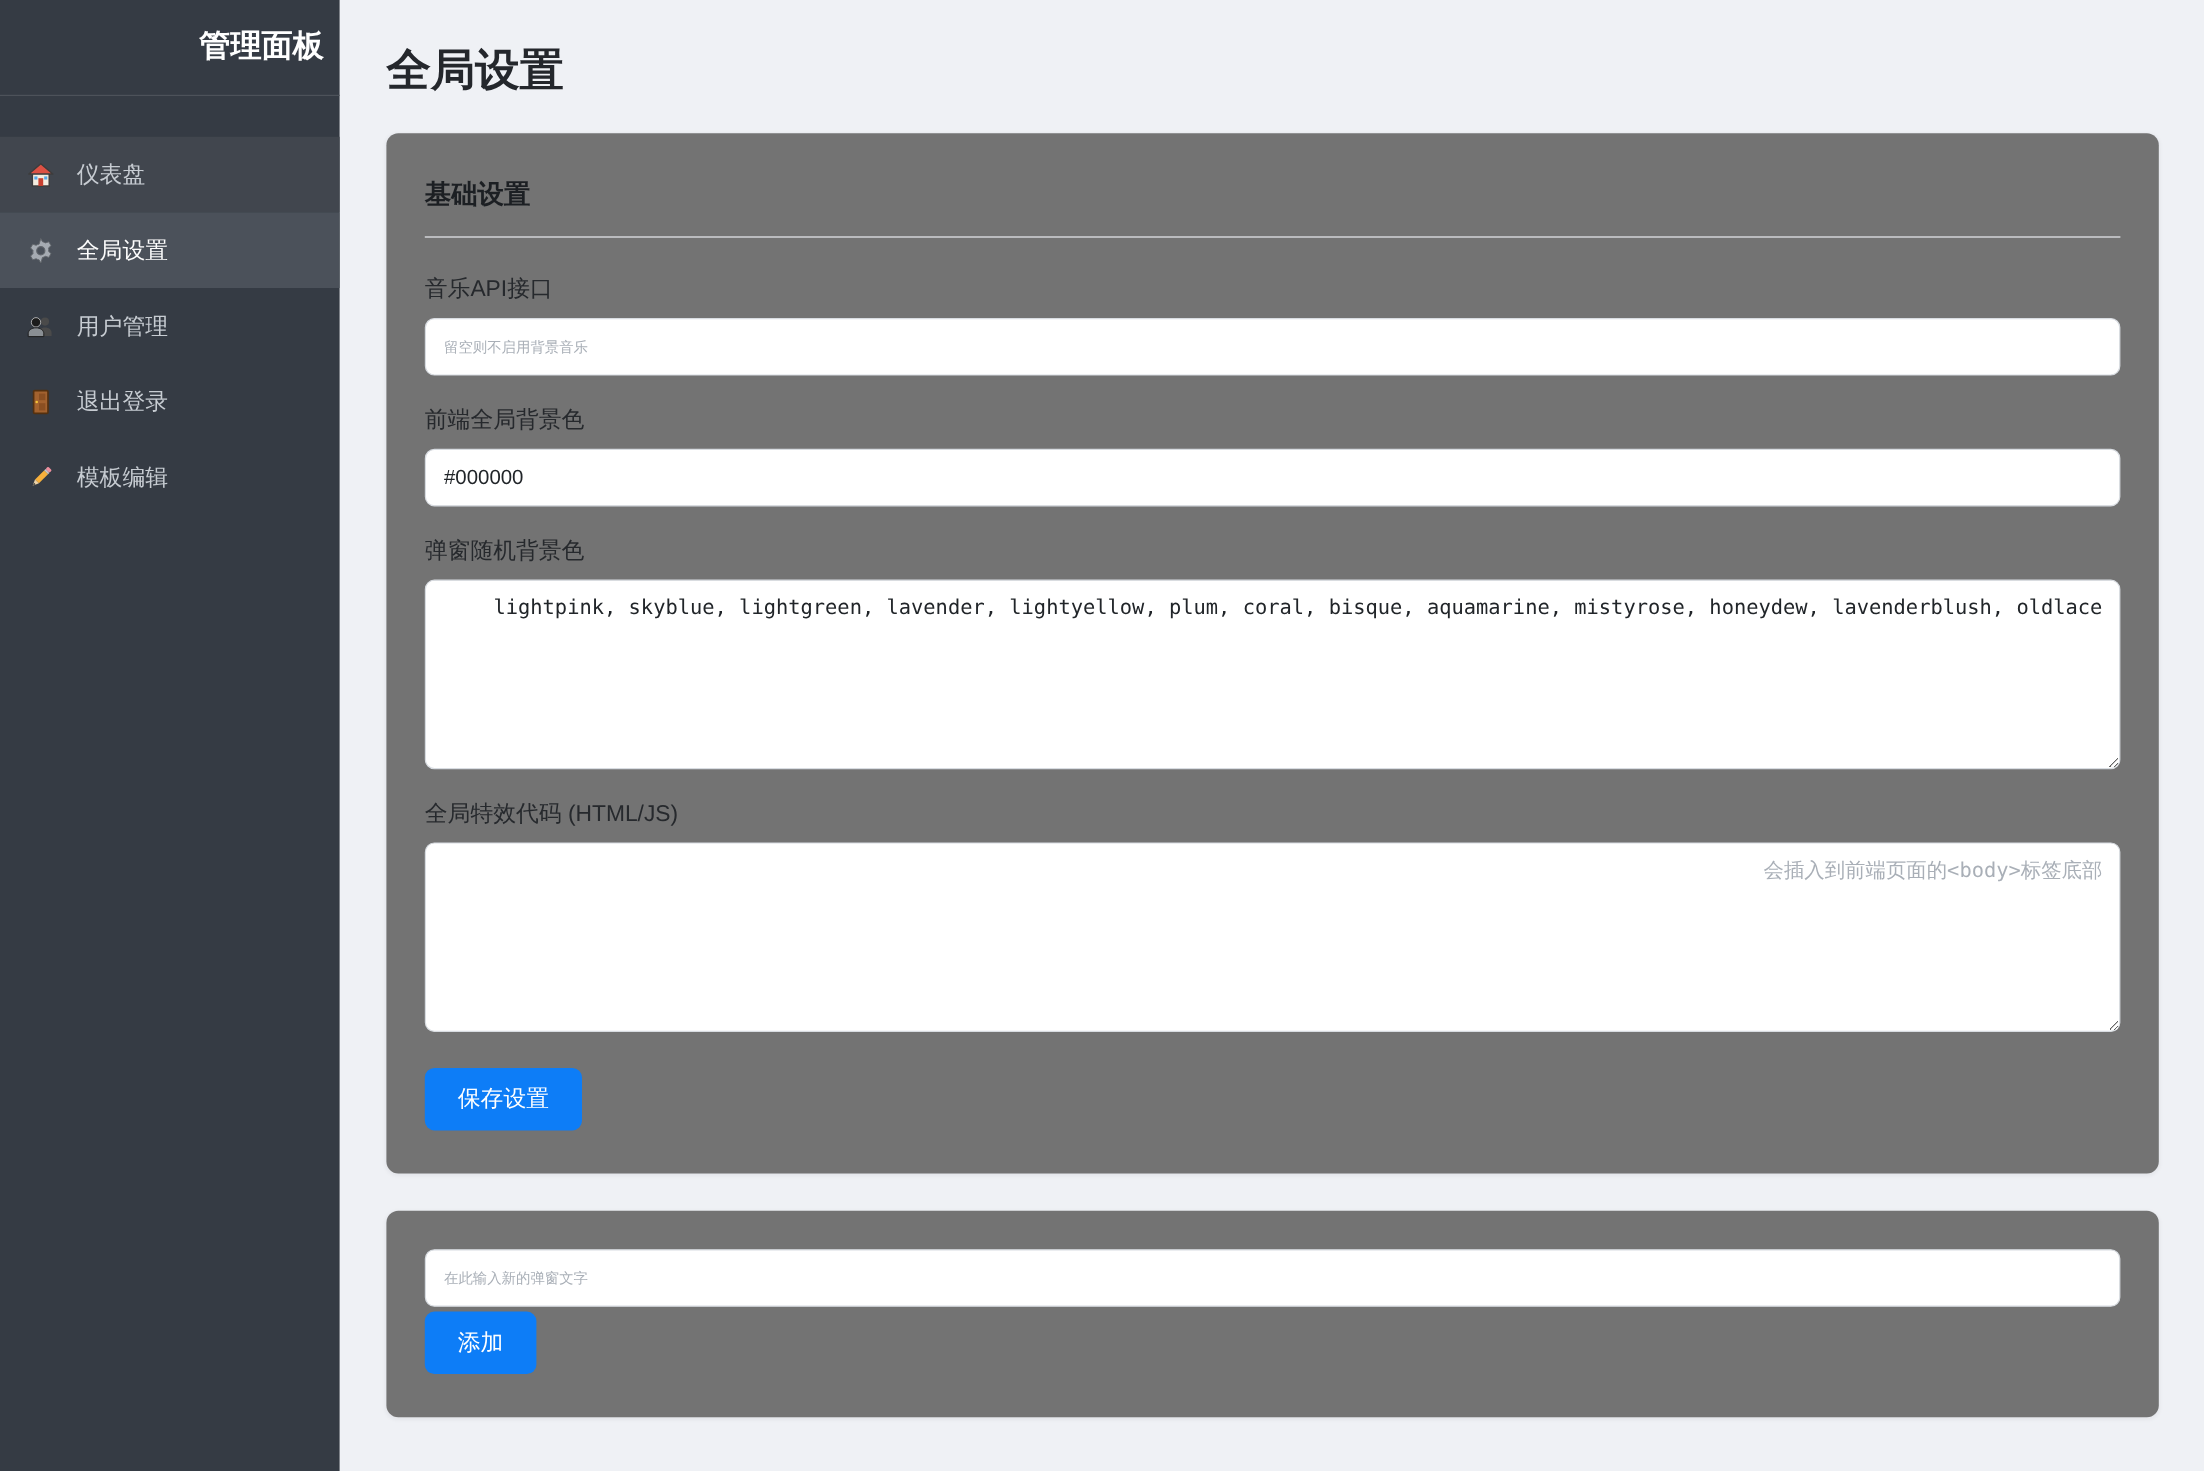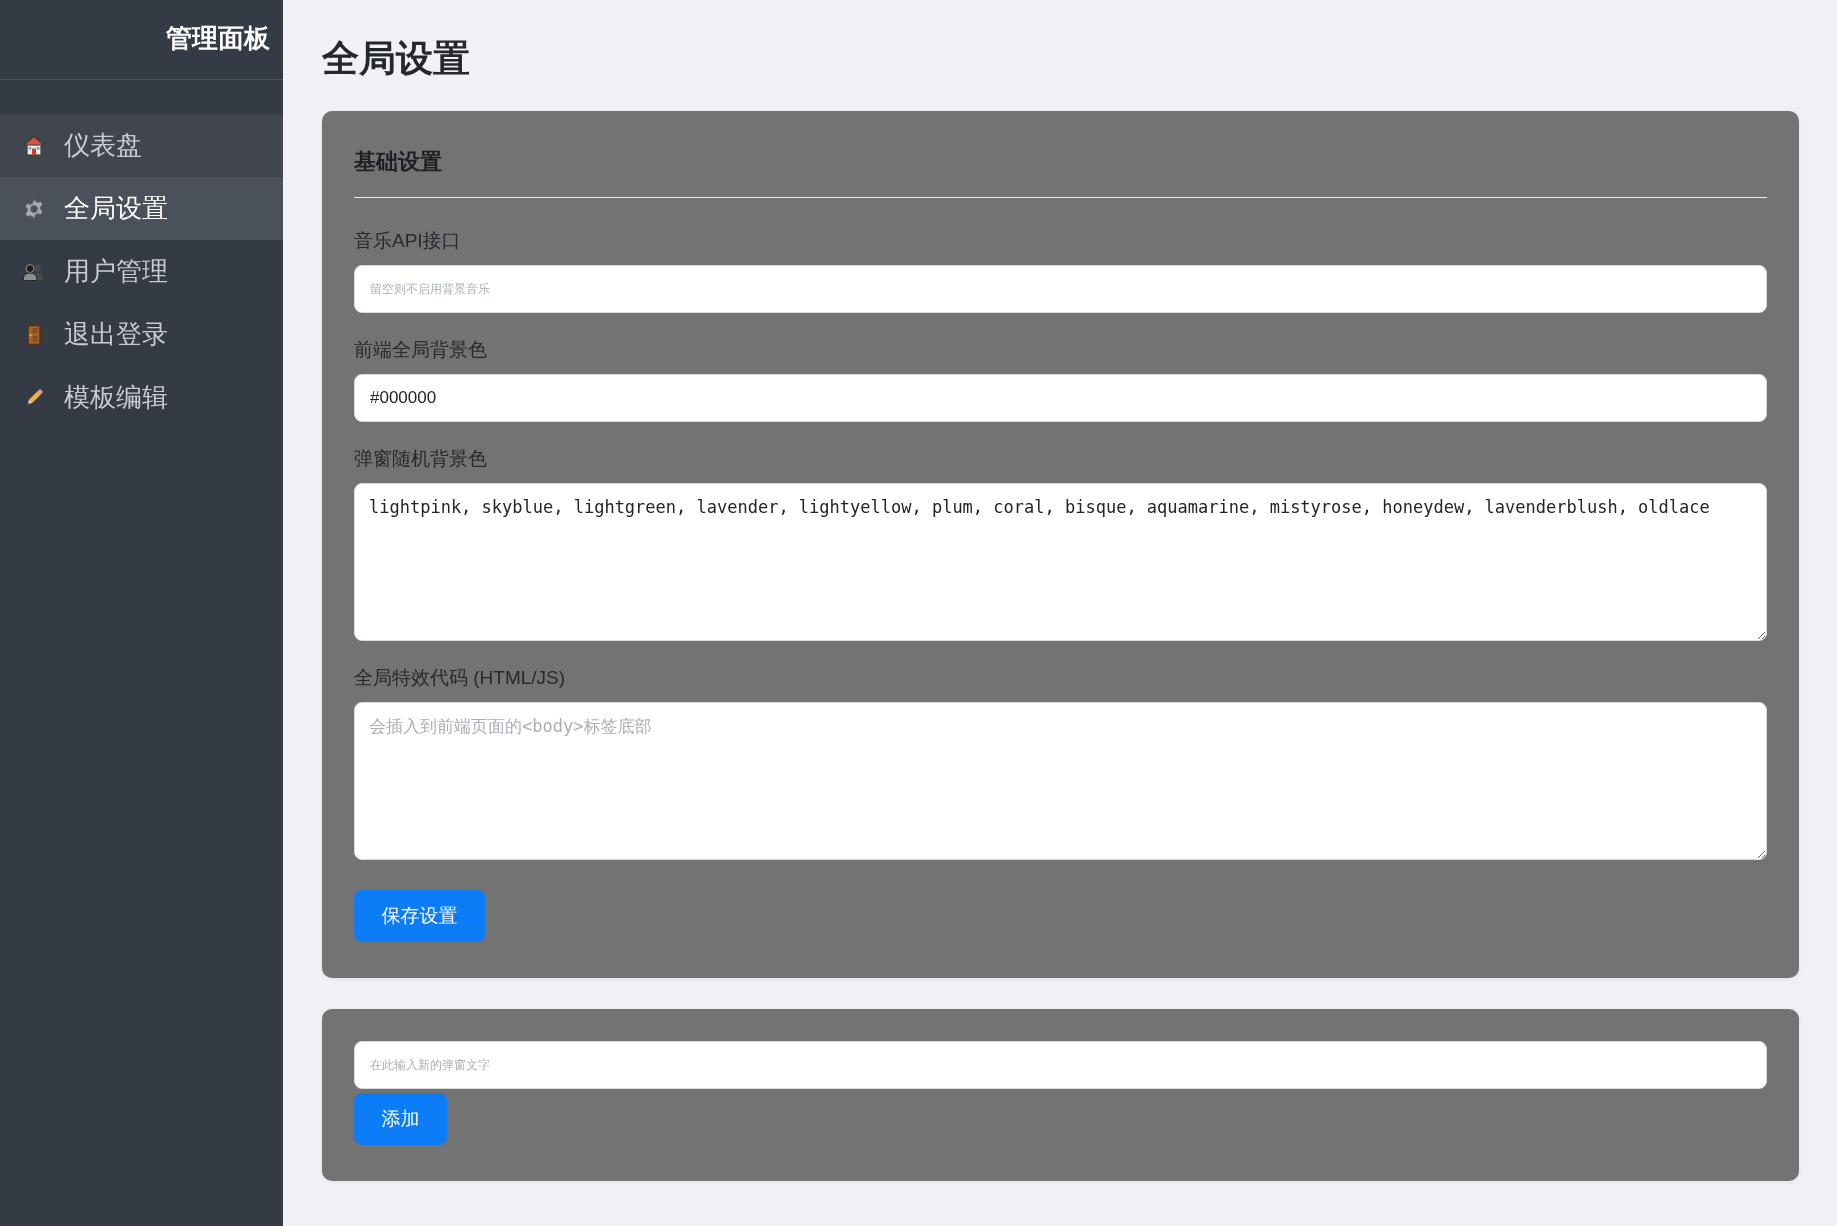--- a/index.html
+++ b/index.html
@@ -26,21 +26,21 @@
     text-align: right;
   }
   .sidebar-divider { border-top: 1px solid #4d525a; }
   .nav { margin-top: 34px; }
   .nav-item {
     display: flex; align-items: center;
     height: 63px;
     padding: 0 20px;
     cursor: pointer;
     color: #c7ccd2;
-    font-size: 26px;
+    font-size: 19px;
   }
   .nav-item .icon {
     width: 28px; height: 26px;
     margin-right: 16px;
     display: flex; align-items: center; justify-content: center;
     flex: none;
   }
   .nav-item.hl { background: #41464e; }
   .nav-item.active { background: #4b515a; color: #fdfdfd; }
 
@@ -101,20 +101,21 @@
     height: 158px;
     border: 1px solid #d8dce1;
     border-radius: 8px;
     padding: 11px 14px;
     font-size: 17px;
     line-height: 1.45;
     color: #212529;
     font-family: "DejaVu Sans Mono", "Liberation Mono", monospace;
     resize: both;
     outline: none;
+    text-align: right;
   }
   .textarea::placeholder { color: #a9afb7; }
   .btn {
     display: inline-block;
     background: #0d7df7;
     color: #ffffff;
     border: none;
     border-radius: 8px;
     font-size: 19px;
     font-family: "Liberation Sans", "DejaVu Sans", sans-serif;

